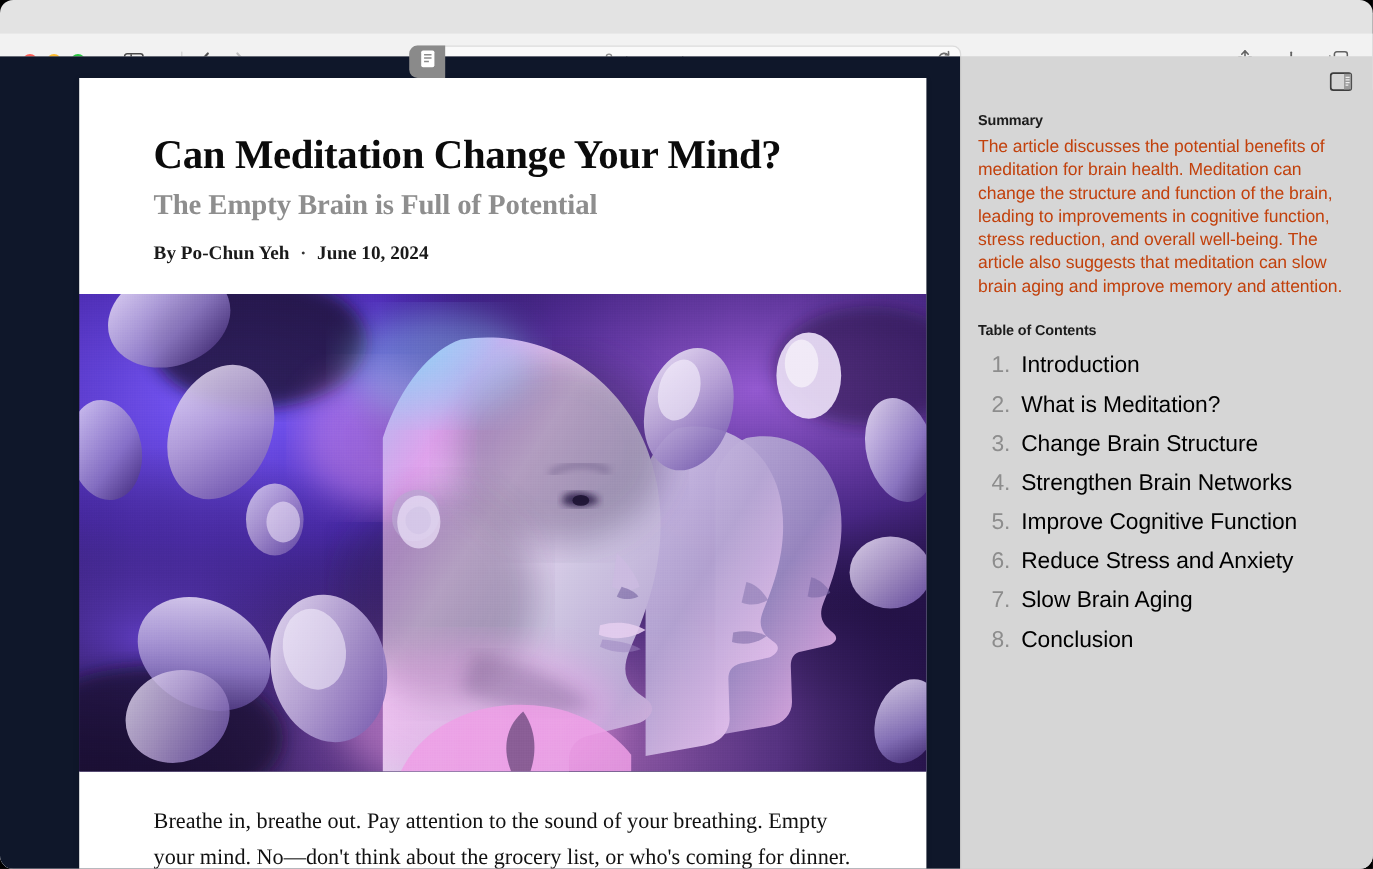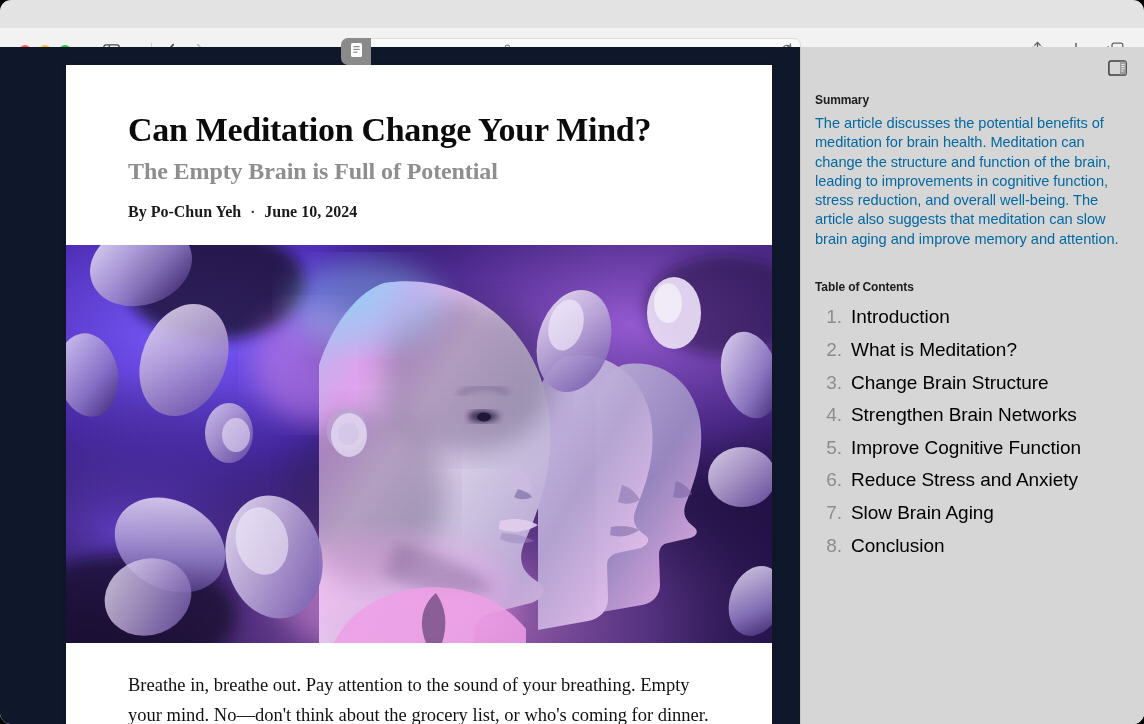--- a/index.html
+++ b/index.html
@@ -163,24 +163,24 @@
   .sidebar-inner { padding:0 14px 0 14px; }
 
   .sb-title {
     font-size:12px; font-weight:bold; color:#1c1c1c;
     letter-spacing:-.1px;
     margin-bottom:7px;
   }
   .sb-summary {
     font-size:14.6px;
     line-height:1.32;
-    color:#0369a1;
+    color:#c2410c;
     letter-spacing:-.05px;
   }
-  .sb-title.toc { margin-top:31px; margin-bottom:7px; }
+  .sb-title.toc { margin-top:19px; margin-bottom:7px; }
 
   ol.toc-list { list-style:none; counter-reset:toc; }
   ol.toc-list li {
     counter-increment:toc;
     font-size:19px;
     color:#000000;
     line-height:1.56;
     display:flex;
     letter-spacing:-.05px;
     padding:1.5px 0;

